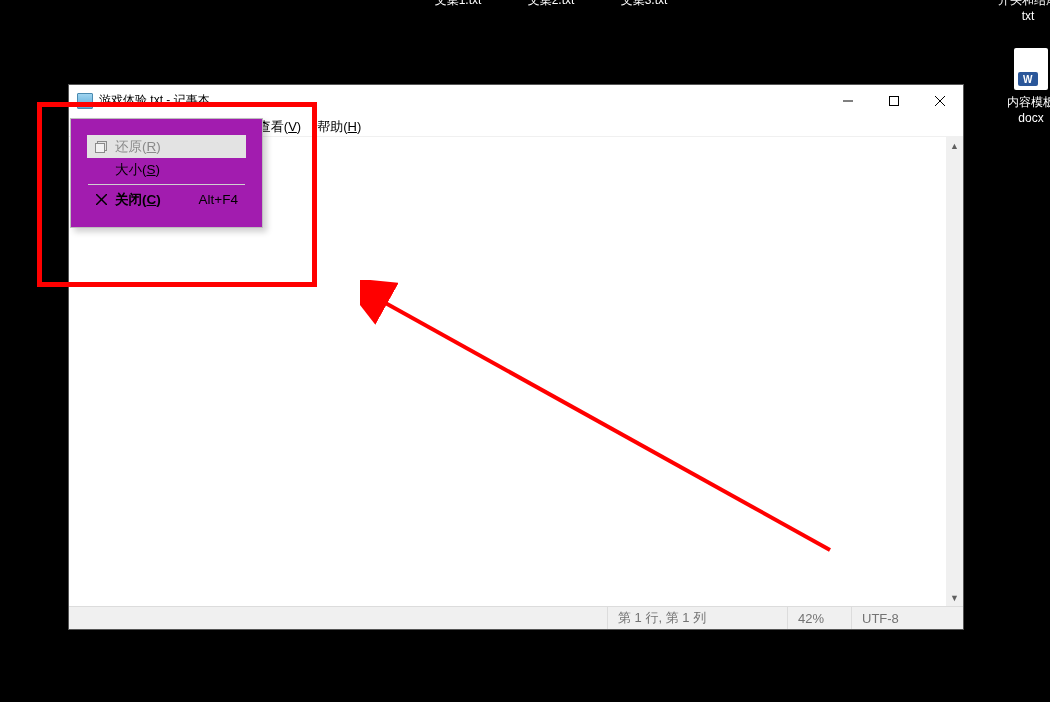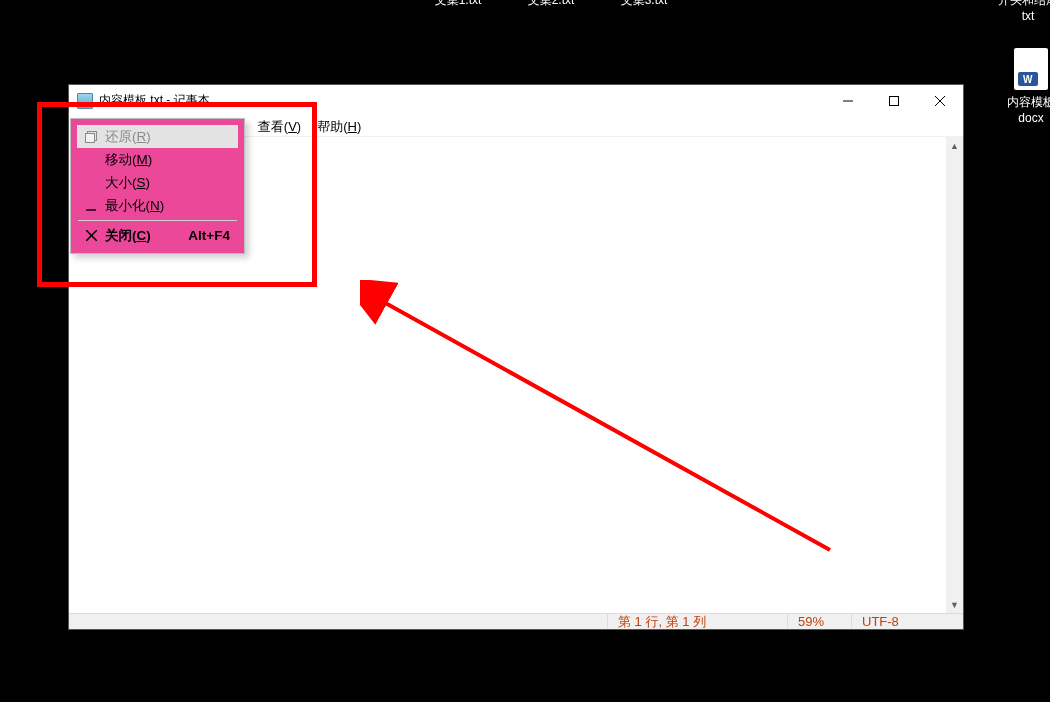--- a/index.html
+++ b/index.html
@@ -144,70 +144,70 @@
     justify-content: center;
     color: #606060;
     font-size: 9px;
     background: #f0f0f0;
   }
   .vscrollbar .sbtn.up { top: 0; }
   .vscrollbar .sbtn.down { bottom: 0; }
 
   
   .statusbar {
-    height: 16px;
+    height: 23px;
     border-top: 1px solid #dcdcdc;
     display: flex;
     font-size: 13px;
-    color: #c2410c;
+    color: #737373;
     background: #f0f0f0;
   }
   .statusbar .cell {
     border-left: 1px solid #dcdcdc;
     padding: 3px 10px;
     display: flex;
     align-items: center;
   }
   .statusbar .filler { flex: 1; border-left: none; }
   .statusbar .pos { width: 180px; }
   .statusbar .zoom { width: 64px; }
   .statusbar .le { width: 150px; }
   .statusbar .enc { width: 112px; }
 
   
   .sys-menu {
     position: absolute;
     left: 70px;
     top: 118px;
-    width: 175px;
-    background: #ec4899;
+    width: 193px;
+    background: #a21caf;
     border: 1px solid #bdbdbd;
     box-shadow: 4px 4px 6px rgba(0,0,0,0.18);
-    padding: 6px;
+    padding: 16px;
     font-size: 13.5px;
     z-index: 10;
   }
   .sys-menu-row {
     height: 23px;
     display: flex;
     align-items: center;
   }
   .sys-menu-row.hovered { background: #e3e3e3; color: #8a8a8a; }
   .sys-menu-icon {
     width: 28px;
     display: flex;
     align-items: center;
     justify-content: center;
     color: #000;
   }
   .sys-menu-label { flex: 1; }
   .sys-menu-shortcut {
     padding-right: 8px;
     color: #000;
-    font-weight: 700;
+    font-weight: 400;
   }
   .sys-menu-sep {
     height: 1px;
     background: #d0d0d0;
     margin: 3px 1px;
   }
   .bold-row { font-weight: 600; }
 
   
   .red-box {
@@ -244,21 +244,21 @@
     <div class="doc-glyph word"></div>
     <div>内容模板</div>
     <div>docx</div>
   </div>
 </div>
 
 <div class="notepad-window">
 
   <div class="titlebar">
     <div class="app-icon"></div>
-    <div class="title-text">内容模板.txt - 记事本</div>
+    <div class="title-text">游戏体验.txt - 记事本</div>
     <div class="spacer"></div>
     <div class="winbtn">
       <svg viewBox="0 0 10 10">
           <line x1="0" y1="5" x2="10" y2="5" stroke="currentColor" stroke-width="1"></line>
         </svg>
     </div>
     <div class="winbtn">
       <svg viewBox="0 0 10 10">
           <rect x="0.5" y="0.5" width="9" height="9" fill="none" stroke="currentColor" stroke-width="1"></rect>
         </svg>
@@ -283,50 +283,38 @@
     <div class="editor"></div>
     <div class="vscrollbar">
       <div class="sbtn up">▲</div>
       <div class="sbtn down">▼</div>
     </div>
   </div>
 
   <div class="statusbar">
     <div class="cell filler"></div>
     <div class="cell pos">第 1 行, 第 1 列</div>
-    <div class="cell zoom">59%</div>
+    <div class="cell zoom">42%</div>
     <div class="cell enc">UTF-8</div>
   </div>
 </div>
 
 <div class="sys-menu">
   <div class="sys-menu-row hovered">
     <div class="sys-menu-icon">
       <svg width="12" height="12" viewBox="0 0 12 12">
           <rect x="2.5" y="0.5" width="9" height="9" fill="none" stroke="#8a8a8a"></rect>
           <rect x="0.5" y="2.5" width="9" height="9" fill="#f2f2f2" stroke="#8a8a8a"></rect>
         </svg>
     </div>
     <div class="sys-menu-label"><span>还原</span>(<u>R</u>)</div>
   </div>
   <div class="sys-menu-row">
     <div class="sys-menu-icon"></div>
-    <div class="sys-menu-label"><span>移动</span>(<u>M</u>)</div>
-  </div>
-  <div class="sys-menu-row">
-    <div class="sys-menu-icon"></div>
     <div class="sys-menu-label"><span>大小</span>(<u>S</u>)</div>
-  </div>
-  <div class="sys-menu-row">
-    <div class="sys-menu-icon">
-      <svg width="12" height="12" viewBox="0 0 12 12">
-          <line x1="1" y1="10" x2="11" y2="10" stroke="#000" stroke-width="1.4"></line>
-        </svg>
-    </div>
-    <div class="sys-menu-label"><span>最小化</span>(<u>N</u>)</div>
   </div>
   <div class="sys-menu-sep"></div>
   <div class="sys-menu-row bold-row">
     <div class="sys-menu-icon">
       <svg width="11" height="11" viewBox="0 0 10 10">
           <line x1="0" y1="0" x2="10" y2="10" stroke="#000" stroke-width="1.4"></line>
           <line x1="10" y1="0" x2="0" y2="10" stroke="#000" stroke-width="1.4"></line>
         </svg>
     </div>
     <div class="sys-menu-label"><span>关闭</span>(<u>C</u>)</div>

